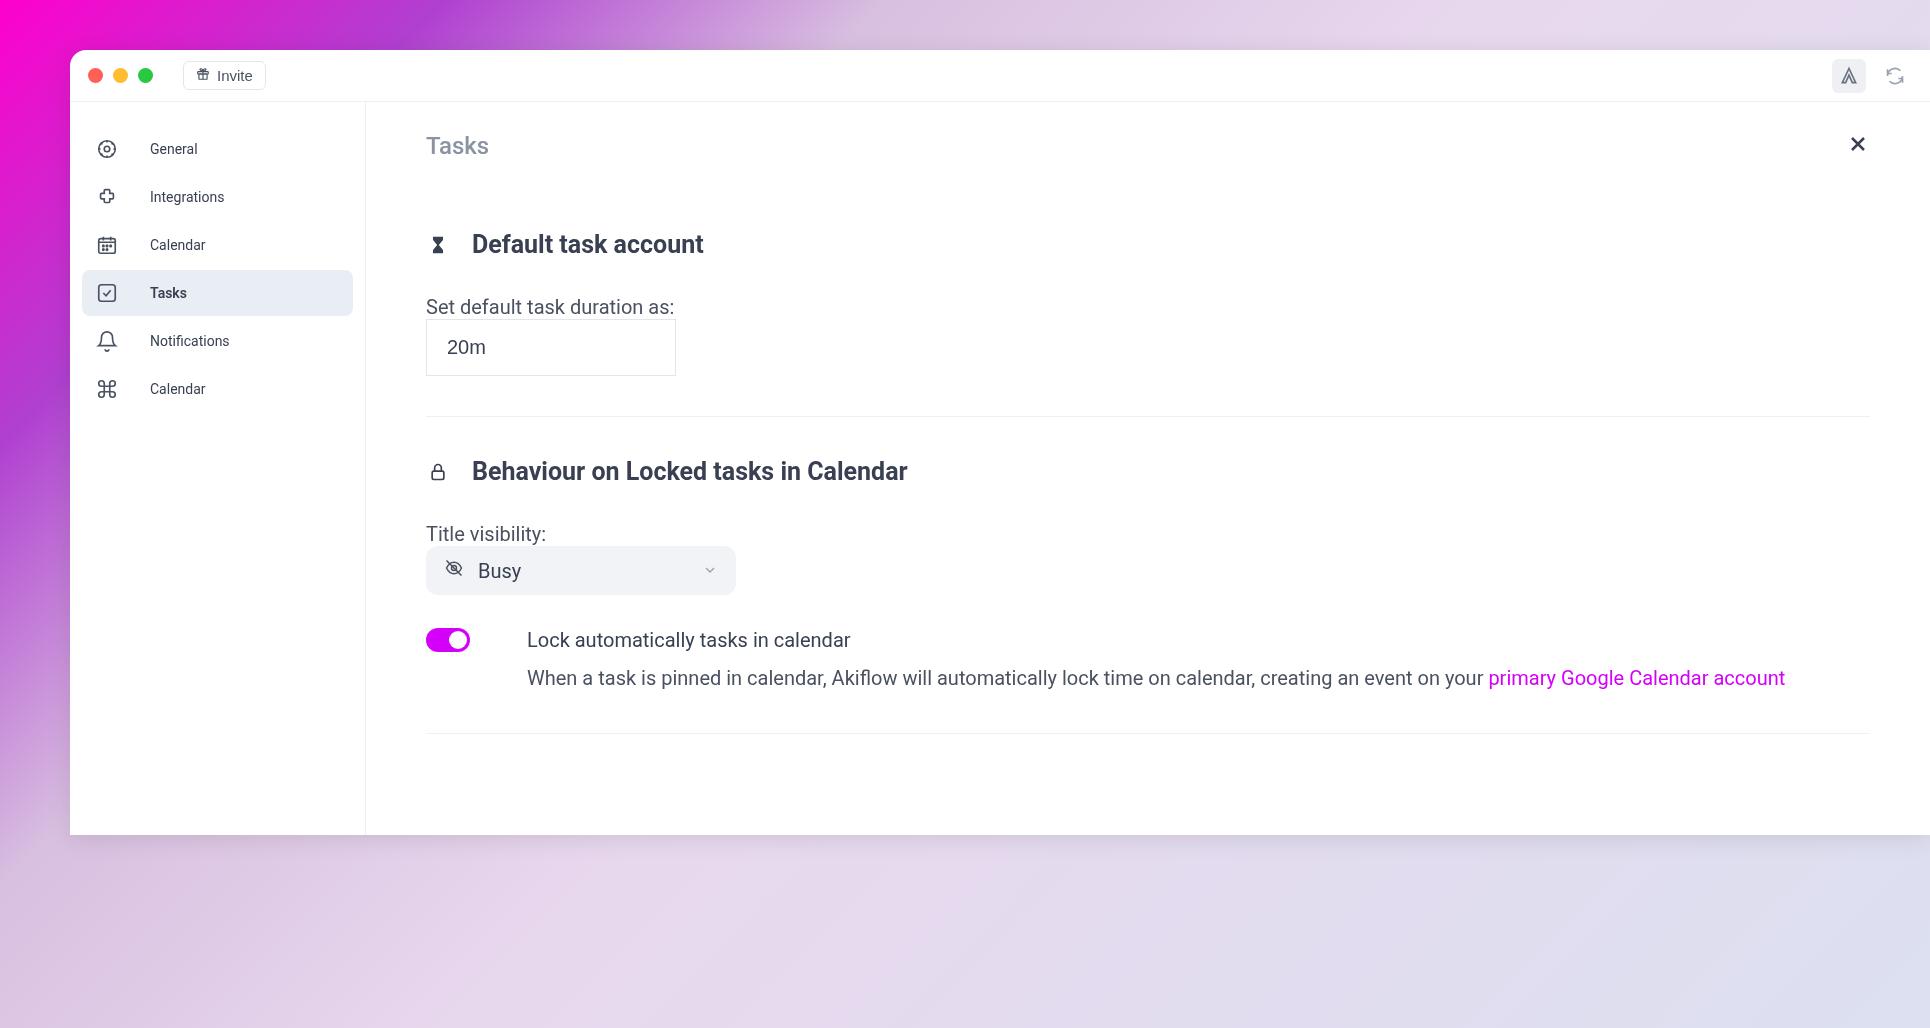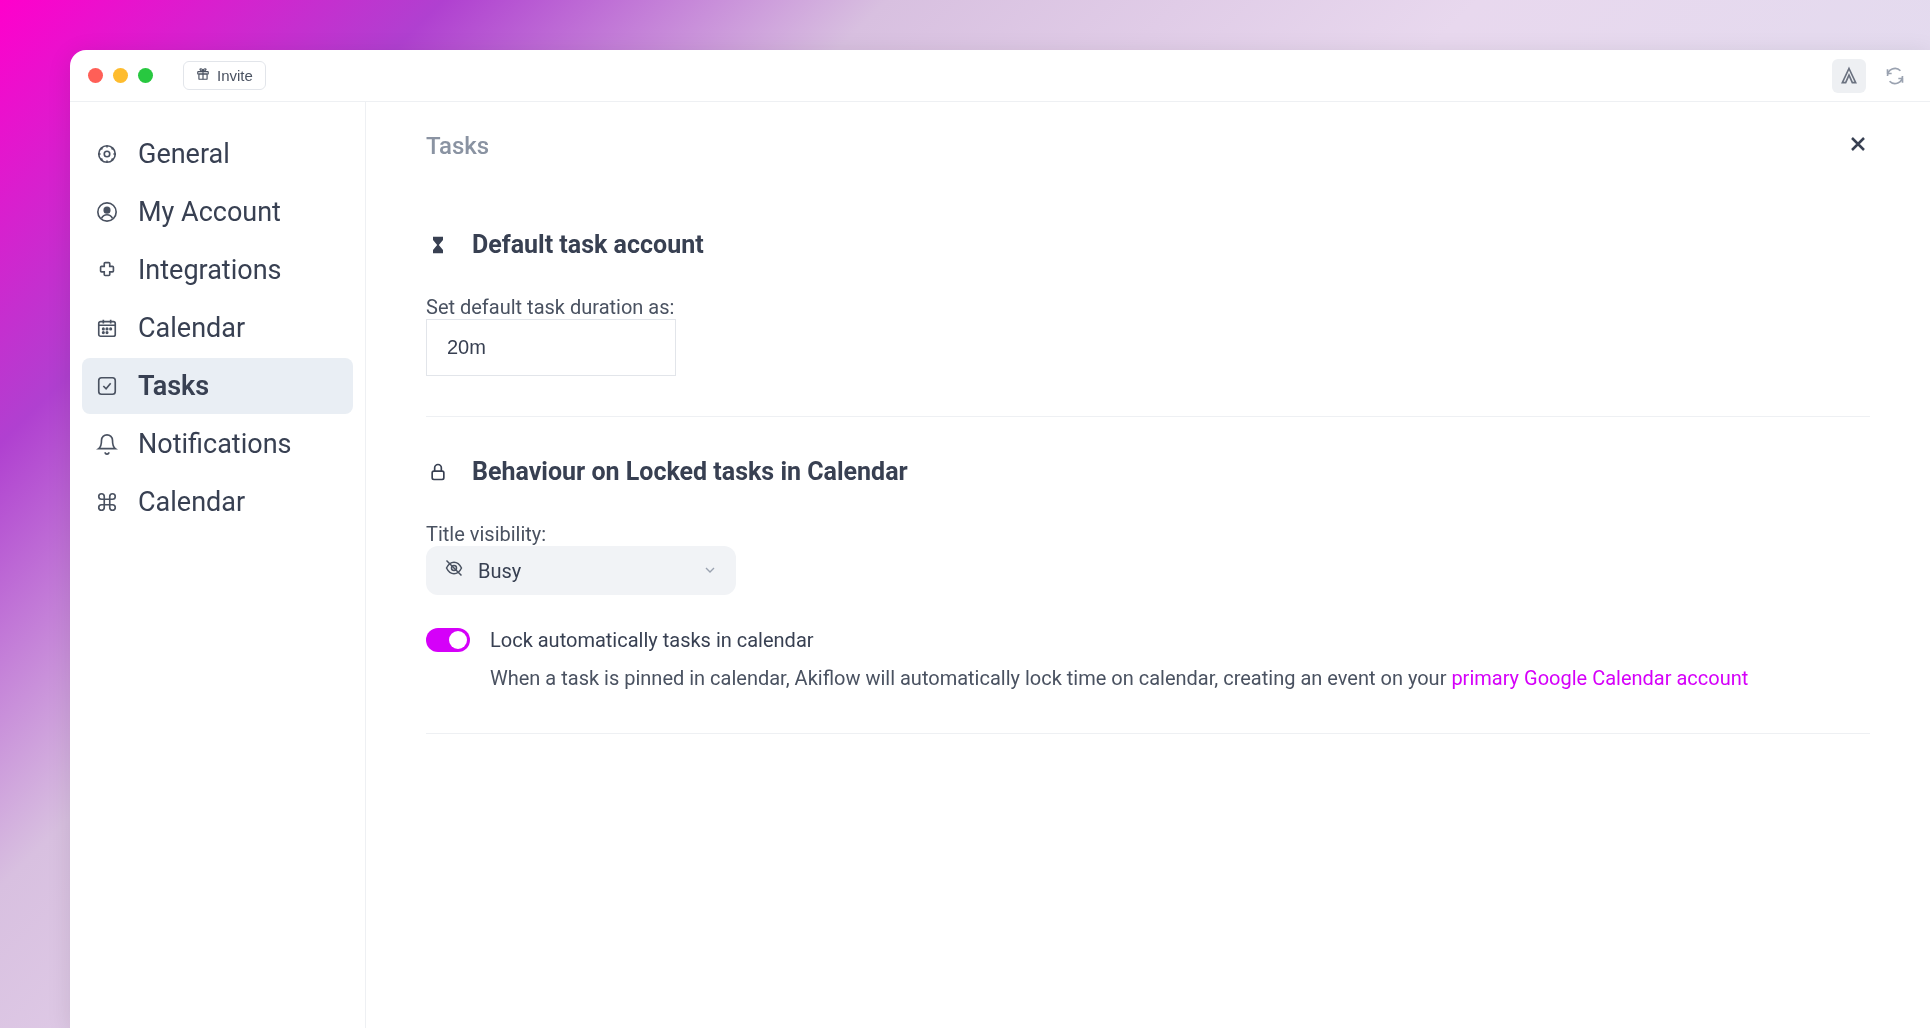--- a/index.html
+++ b/index.html
@@ -8,21 +8,21 @@
       background: linear-gradient(135deg, #ff00cc 0%, #b040d0 15%, #d8c0e0 30%, #e8d8ee 50%, #dce0f0 100%);
       width: 1930px;
       height: 1028px;
       overflow: hidden;
       padding-top: 50px;
       padding-left: 70px;
     }
     .window {
       background: #fff;
       border-radius: 16px 0 0 0;
-      height: 978px;
+      height: 785px;
       width: 1860px;
       overflow: hidden;
       box-shadow: 0 4px 24px rgba(0,0,0,0.1);
     }
     .titlebar {
       height: 52px;
       display: flex;
       align-items: center;
       padding: 0 18px;
       border-bottom: 1px solid #eef0f3;
@@ -65,24 +65,24 @@
     .titlebar-icon-btn.active { background: #eef0f3; }
     .body { display: flex; height: calc(100% - 52px); }
     .sidebar {
       width: 296px;
       border-right: 1px solid #eef0f3;
       padding: 24px 12px;
     }
     .sidebar-item {
       display: flex;
       align-items: center;
-      gap: 20px;
+      gap: 32px;
       padding: 12px 14px;
       border-radius: 8px;
-      font-size: 27px;
+      font-size: 14px;
       color: #384052;
       cursor: pointer;
       margin-bottom: 2px;
     }
     .sidebar-item.active {
       background: #e9eef4;
       font-weight: 600;
     }
     .sidebar-item .icon { width: 22px; height: 22px; display: flex; align-items: center; justify-content: center; color: #4a5261; flex-shrink: 0; }
     .main {
@@ -164,21 +164,21 @@
     .toggle::after {
       content: '';
       position: absolute;
       width: 18px;
       height: 18px;
       background: #fff;
       border-radius: 50%;
       top: 3px;
       right: 3px;
     }
-    .toggle-text { font-size: 20px; color: #4a5261; line-height: 1.5; }
+    .toggle-text { font-size: 20px; color: #4a5261; line-height: 1.5; margin-left: 37px; }
     .toggle-title { color: #384052; margin-bottom: 8px; }
     .link { color: #d500f9; }
   </style>
 </head>
 <body>
 
 <div class="window">
   <div class="titlebar">
     <div class="traffic-lights">
       <div class="traffic-light tl-red"></div>
@@ -217,30 +217,20 @@
               <circle cx="12" cy="12" r="3"></circle>
               <circle cx="12" cy="12" r="9"></circle>
               <path d="M12 3v2M12 19v2M3 12h2M19 12h2M5.6 5.6l1.4 1.4M17 17l1.4 1.4M5.6 18.4l1.4-1.4M17 7l1.4-1.4"></path>
             </svg>
         </span>
         <span>General</span>
       </div>
       <div class="sidebar-item">
         <span class="icon">
           <svg width="22" height="22" viewBox="0 0 24 24" fill="none" stroke="currentColor" stroke-width="1.8">
-              <circle cx="12" cy="12" r="10"></circle>
-              <circle cx="12" cy="10" r="3" fill="currentColor"></circle>
-              <path d="M6 19c1.5-3 4-4 6-4s4.5 1 6 4"></path>
-            </svg>
-        </span>
-        <span>My Account</span>
-      </div>
-      <div class="sidebar-item">
-        <span class="icon">
-          <svg width="22" height="22" viewBox="0 0 24 24" fill="none" stroke="currentColor" stroke-width="1.8">
               <path d="M14 4h-4a1 1 0 0 0-1 1v3H6a1 1 0 0 0-1 1v4a1 1 0 0 0 1 1h3v3a1 1 0 0 0 1 1h4a1 1 0 0 0 1-1v-3h3a1 1 0 0 0 1-1V9a1 1 0 0 0-1-1h-3V5a1 1 0 0 0-1-1z"></path>
             </svg>
         </span>
         <span>Integrations</span>
       </div>
       <div class="sidebar-item">
         <span class="icon">
           <svg width="22" height="22" viewBox="0 0 24 24" fill="none" stroke="currentColor" stroke-width="1.8">
               <rect x="3" y="5" width="18" height="16" rx="2"></rect>
               <path d="M3 9h18M8 3v4M16 3v4"></path>

